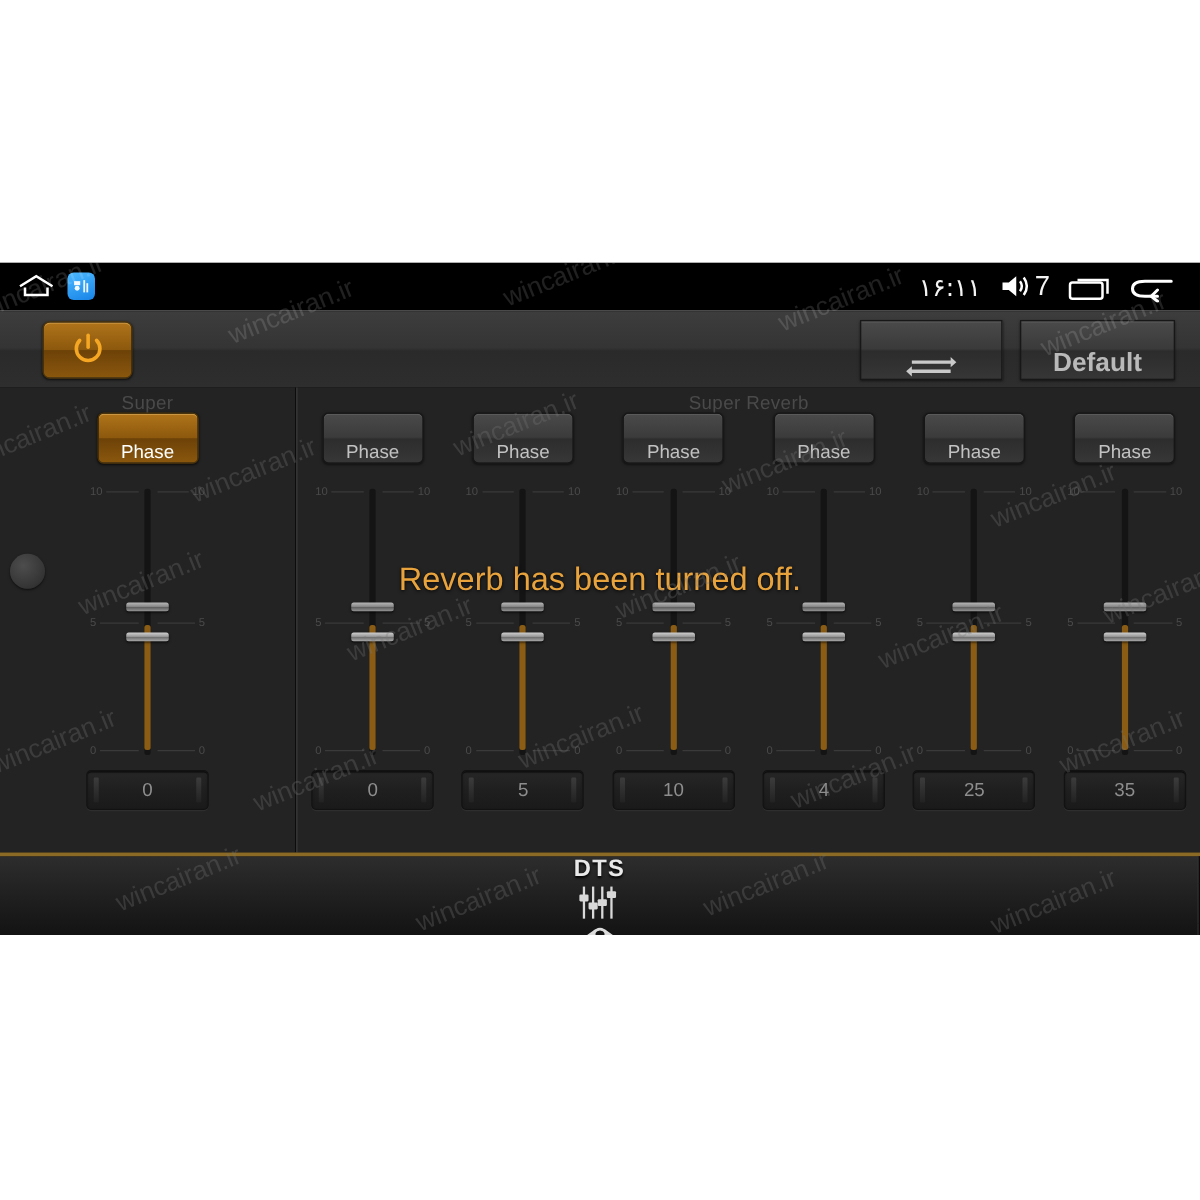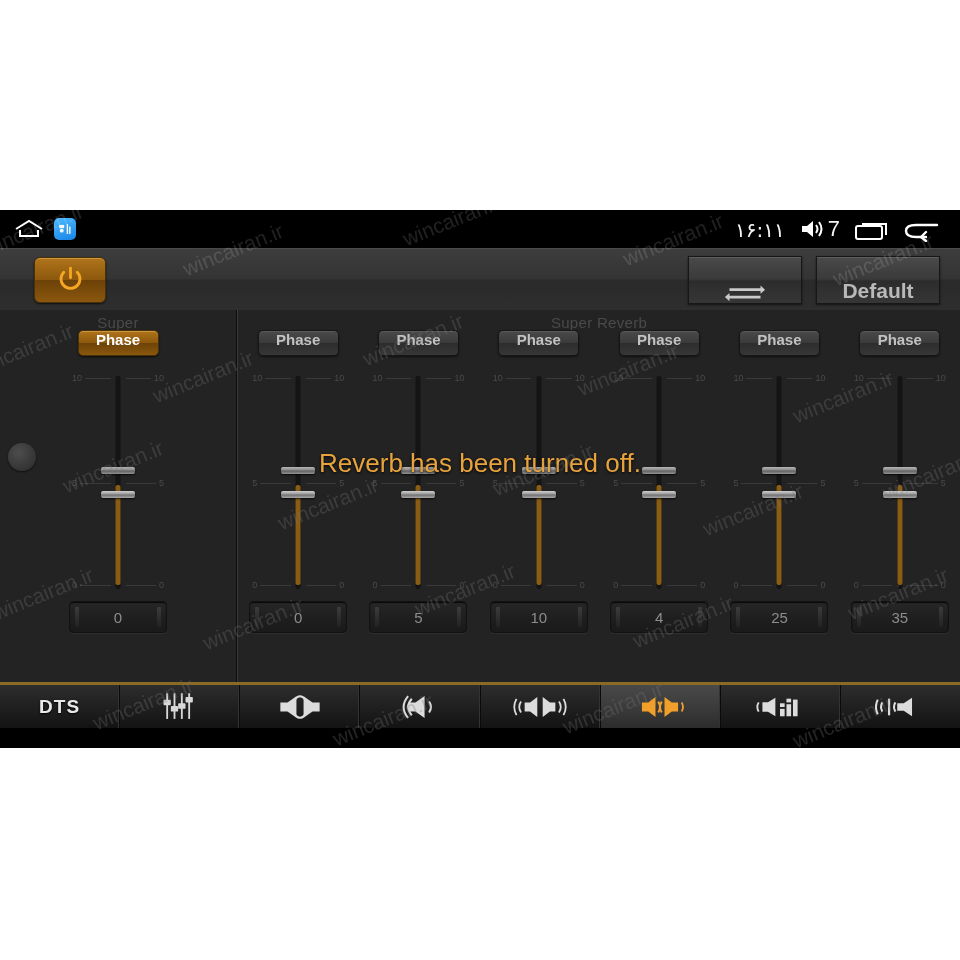--- a/index.html
+++ b/index.html
@@ -113,28 +113,27 @@
 
   
   .strips { position: absolute; inset: 0; display: flex; }
   .strip {
     position: relative;
     flex: 1; height: 100%;
     display: flex; flex-direction: column; align-items: center;
   }
   .phase-btn {
     margin-top: 20px;
-    width: 81px; height: 26px; border-radius: 5px;
+    width: 81px; height: 41px; border-radius: 5px;
     background: linear-gradient(180deg,#4a4a4a 0%,#3b3b3b 48%,#2d2d2d 52%,#373737 100%);
     border: 1px solid #161616;
     box-shadow: inset 0 1px 0 rgba(255,255,255,.09), 0 1px 2px rgba(0,0,0,.55);
     color: #c2c2c2; font-size: 15px;
-    display: flex; align-items: flex-start; justify-content: center;
+    display: flex; align-items: flex-end; justify-content: center;
     cursor: pointer;
-    font-weight: bold;
   }
   .phase-btn.on {
     background: linear-gradient(180deg,#b0741a 0%,#8c580d 50%,#6d4208 51%,#8a570d 100%);
     border-color: #4a3208;
     color: #ffffff;
     box-shadow: inset 0 1px 0 rgba(255,214,140,.35), 0 1px 2px rgba(0,0,0,.7);
   }
 
   
   .fader {
@@ -196,24 +195,25 @@
     position: absolute; left: 0; right: 0; top: 138px;
     text-align: center;
     color: #e8a33d; font-size: 26px;
     text-shadow: 0 1px 3px rgba(0,0,0,.9);
     pointer-events: none;
   }
 
   
   #tabbar {
     position: relative;
-    height: 46px;
+    height: 66px;
     background: linear-gradient(180deg,#2d2d2d 0%,#202020 50%,#131313 100%);
     border-top: 3px solid #8a6a24;
     display: flex;
+    flex-direction: column;
   }
   .tab {
     position: relative;
     flex: 1;
     display: flex; align-items: center; justify-content: center;
     border-right: 1px solid #0a0a0a;
     box-shadow: inset -1px 0 0 #333;
     cursor: pointer;
   }
   .tab:last-child { border-right: none; box-shadow: none; }

